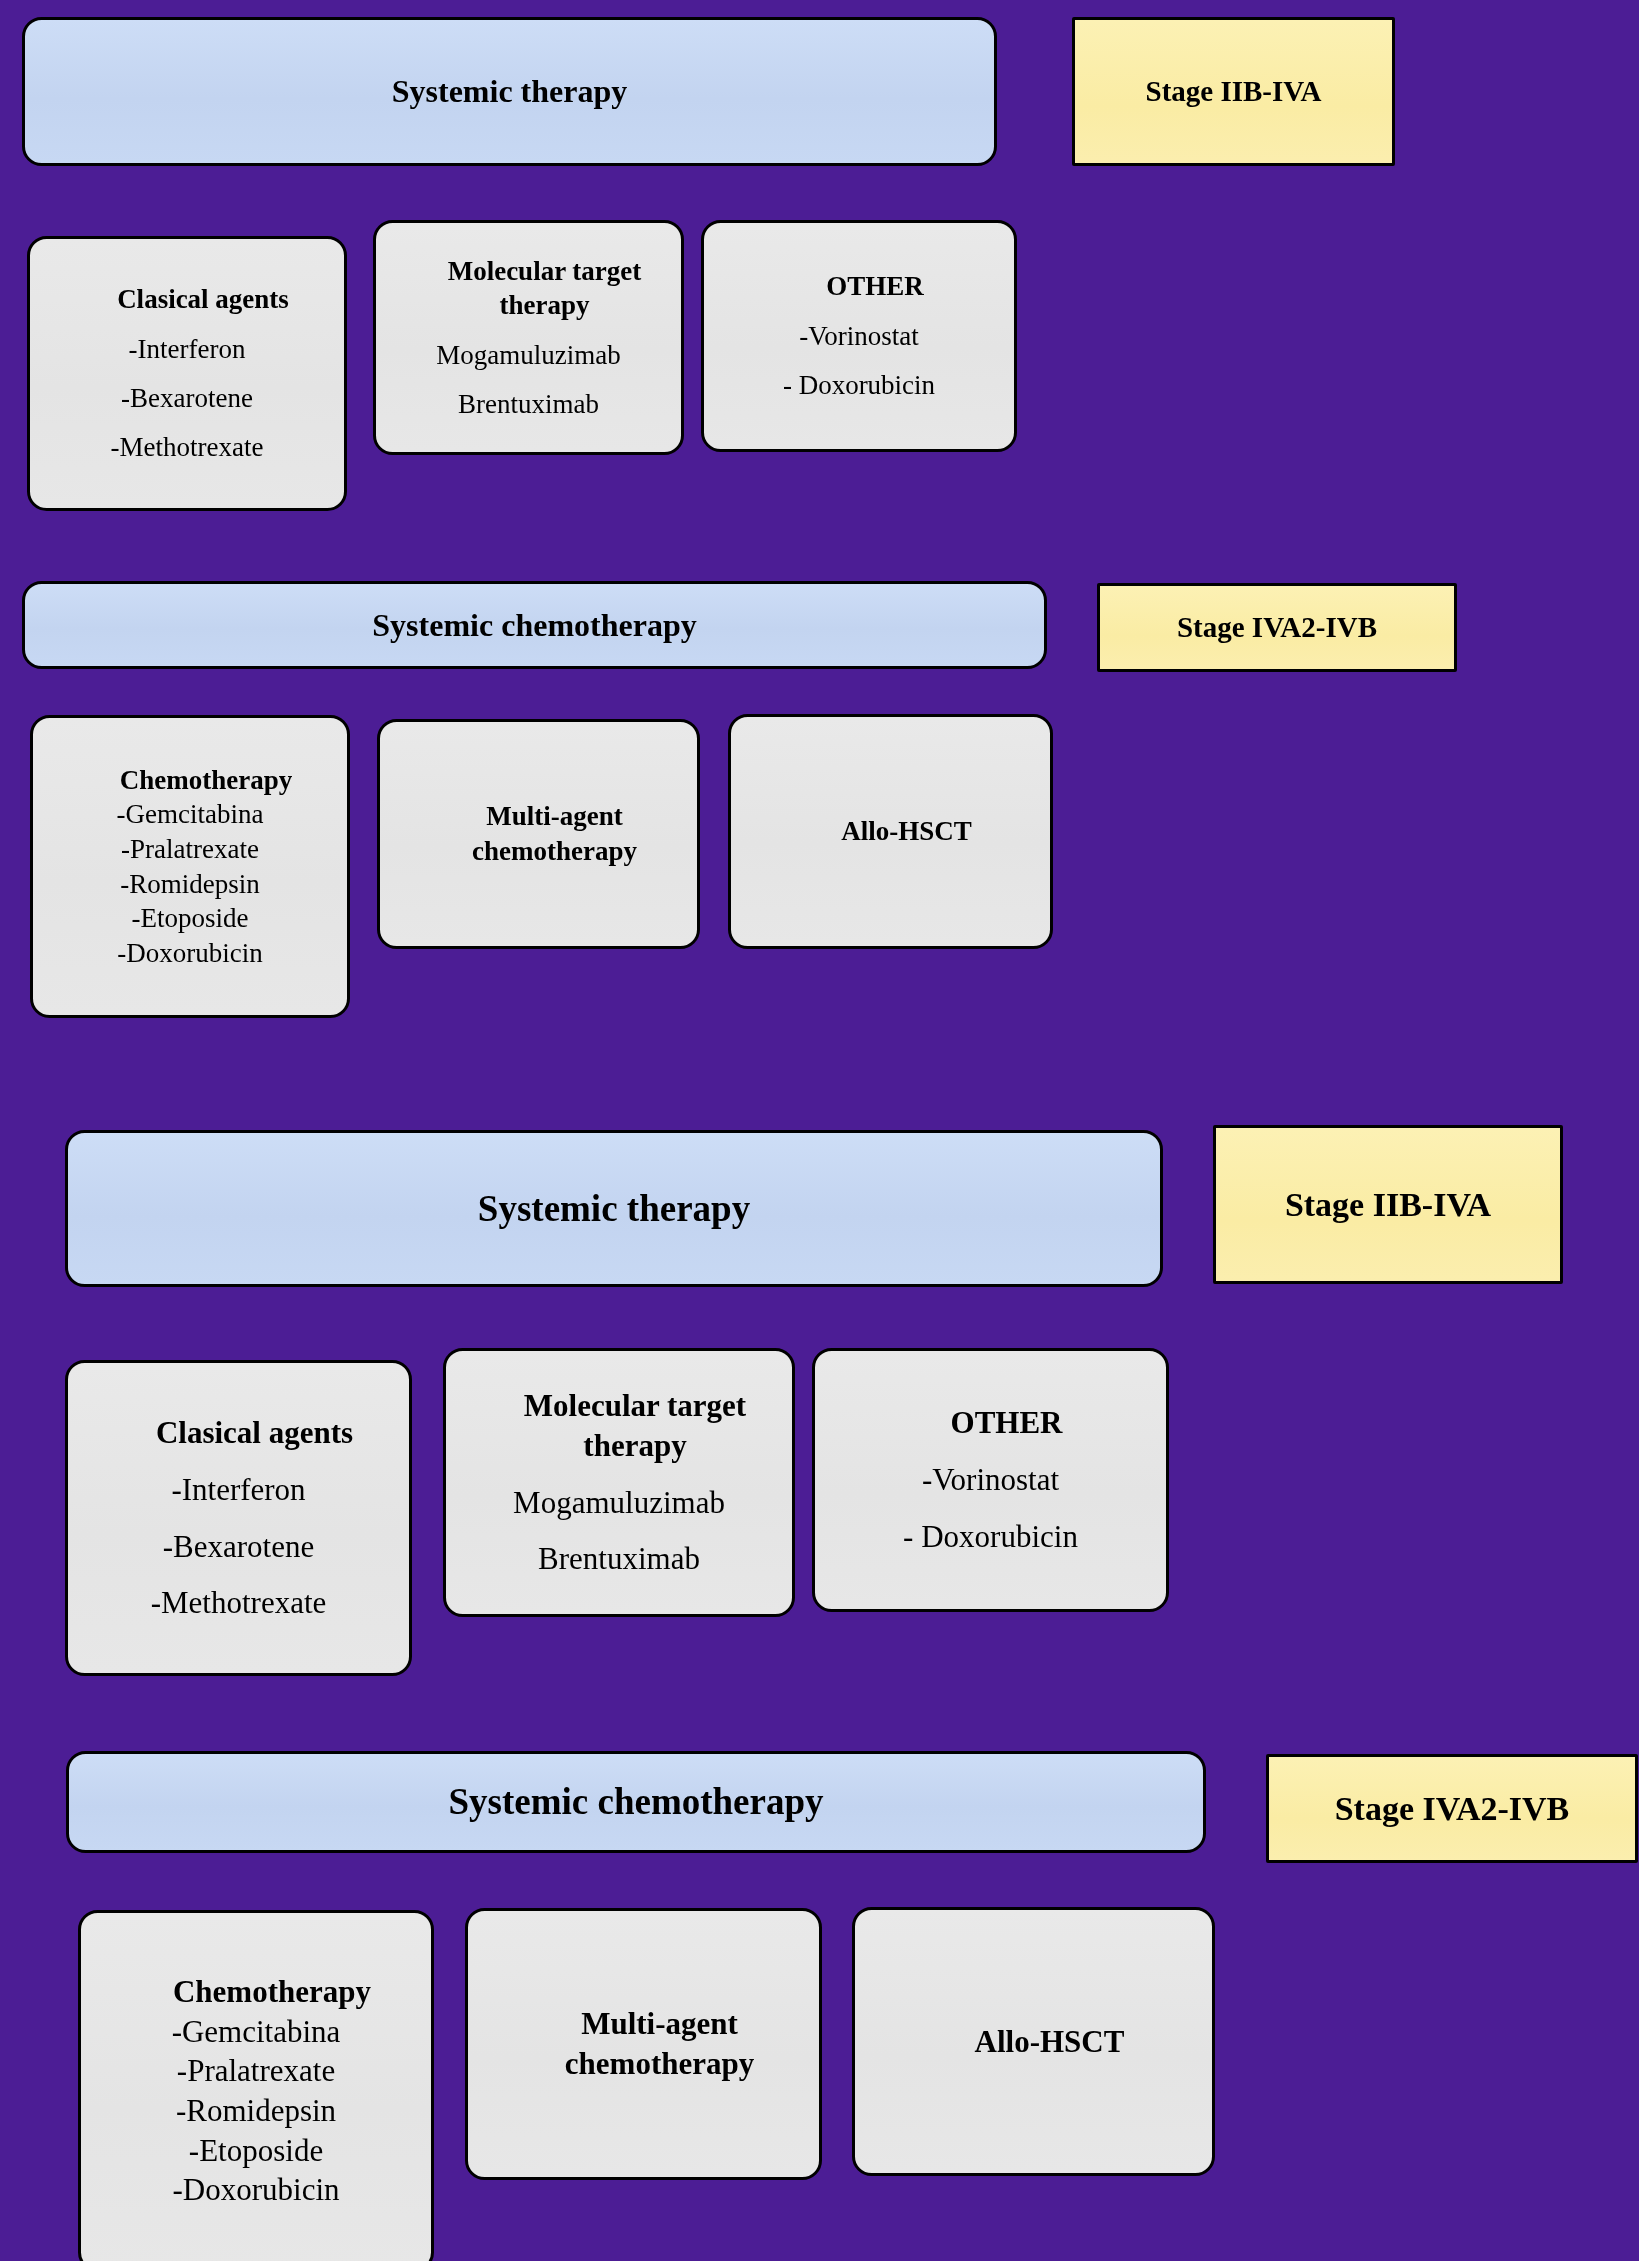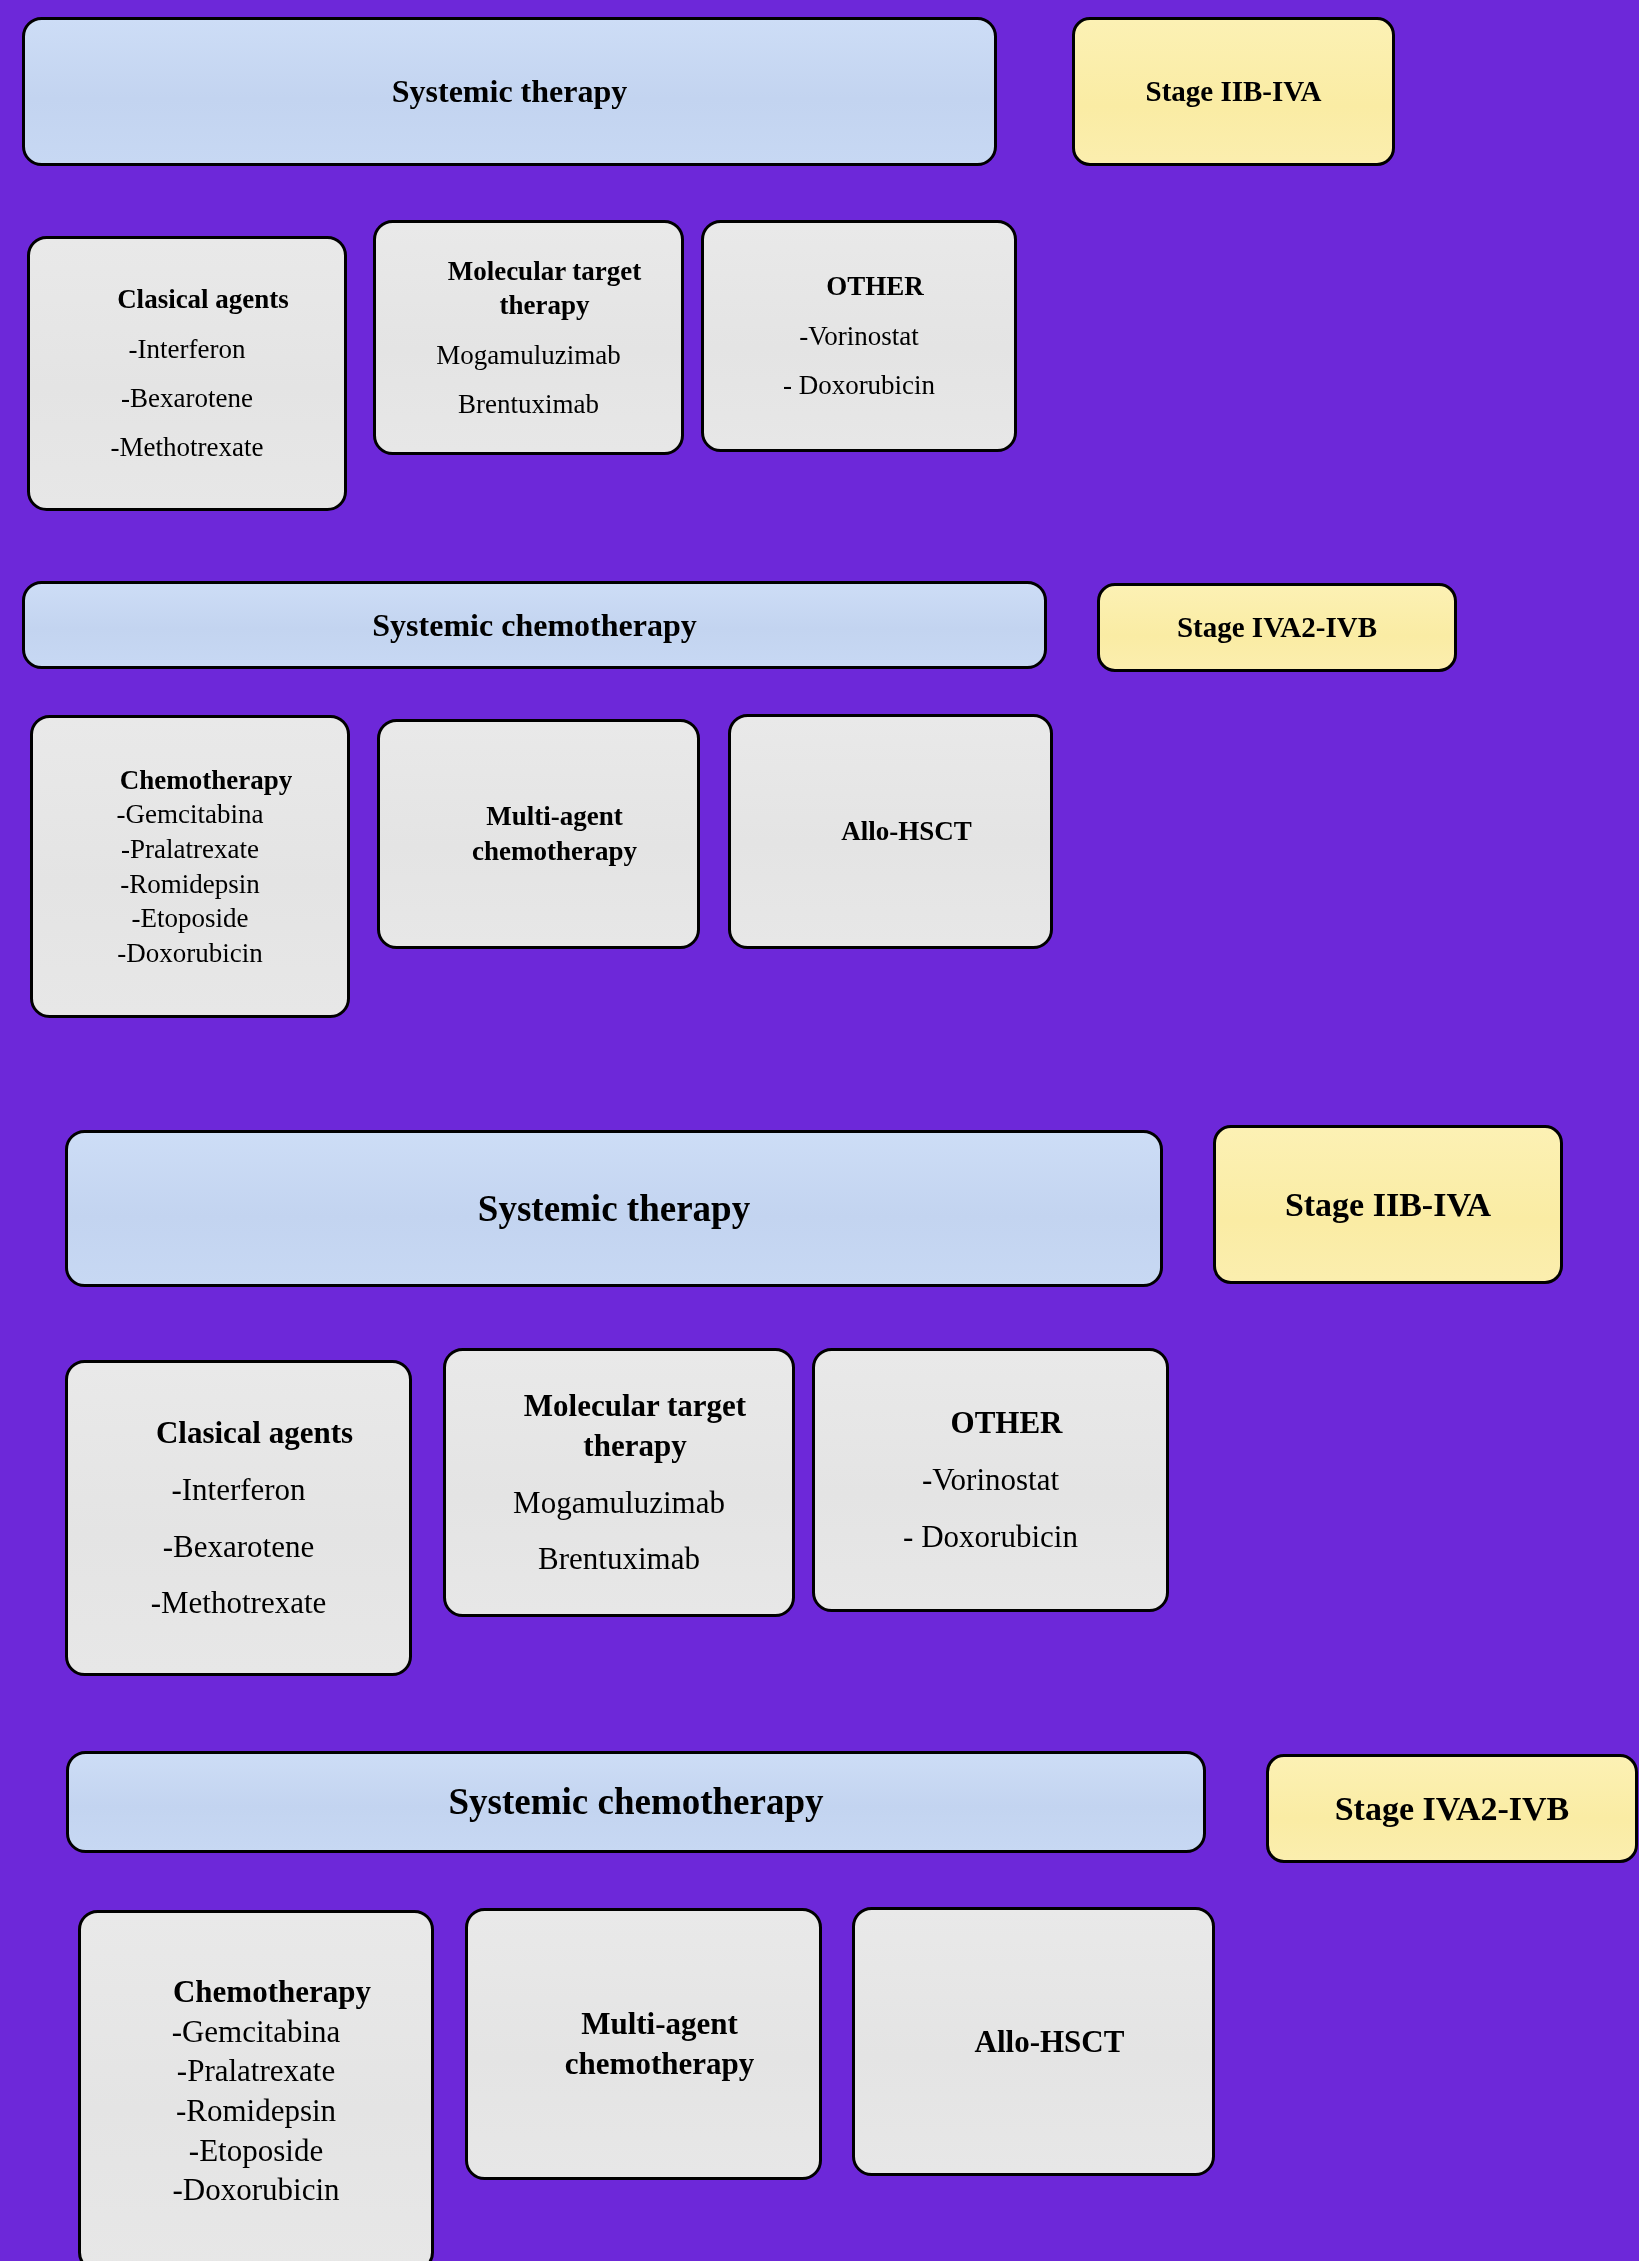--- a/index.html
+++ b/index.html
@@ -1,23 +1,23 @@
 <!DOCTYPE html>
 <html style="font-size:7.8px"><head>
 <meta charset="utf-8">
 <style>
   html,body{margin:0;padding:0;background:#fff;}
-  #page{position:relative;width:1640px;height:2261px;background:#6d28d9;overflow:hidden;
+  #page{position:relative;width:1640px;height:2261px;background:#4c1d95;overflow:hidden;
         font-family:"Liberation Serif","DejaVu Serif",serif;color:#000;}
 
   
   .box{position:absolute;box-sizing:border-box;border:3.4px solid #000;
        display:flex;flex-direction:column;align-items:center;justify-content:center;
        text-align:center;line-height:1.28;}
-  .box.r1{border-radius:18px;}
+  .box.r1{border-radius:2px;}
   .box.r2{border-radius:19.6px;}
 
   .blue{background:linear-gradient(180deg,#cdddf6 0%,#c3d4f0 55%,#c7d8f3 100%);}
   .yellow{background:linear-gradient(180deg,#fcf1b4 0%,#faeca4 60%,#fbeeae 100%);}
   .gray{background:linear-gradient(180deg,#e9e9e9 0%,#e4e4e4 55%,#e7e7e7 100%);}
 
   .hdr{font-weight:bold;}
   .ttl{font-weight:bold;display:block;margin-left:32px;}
   .li{display:block;font-weight:normal;}
 

